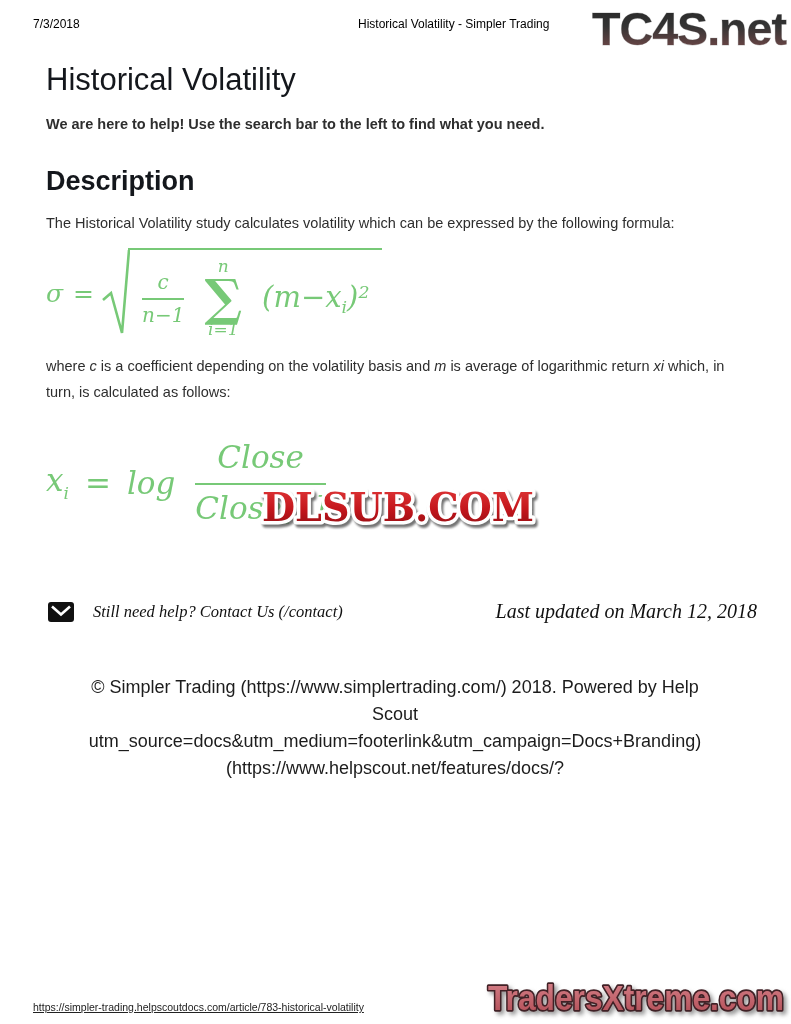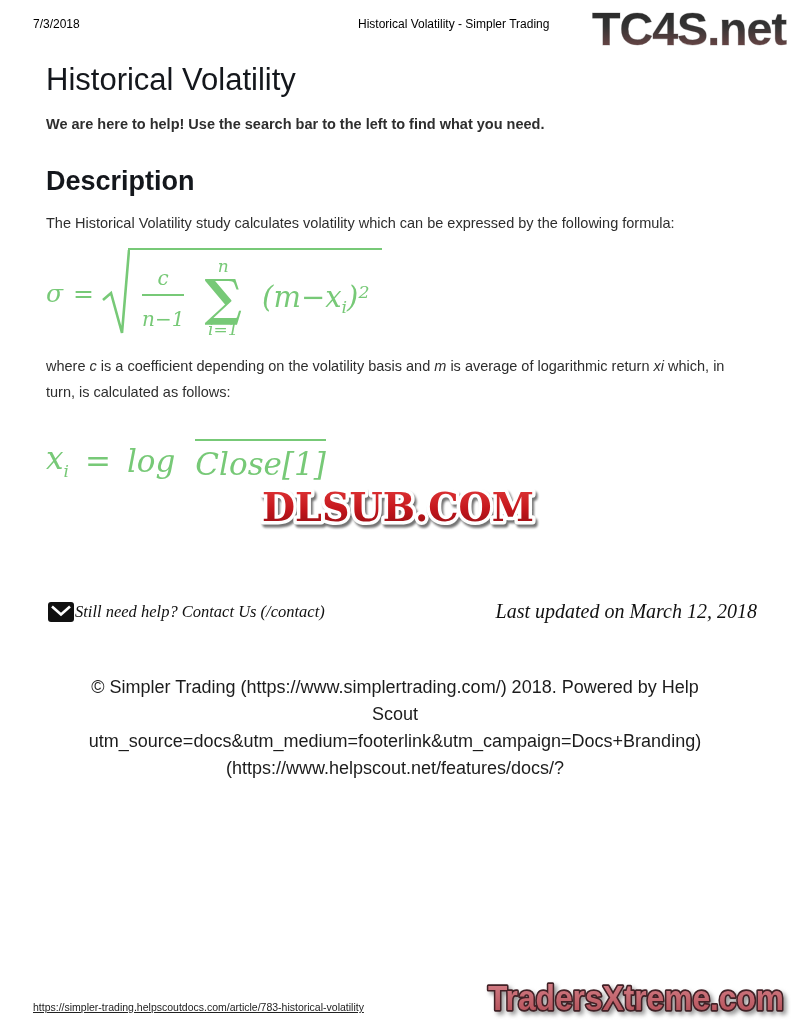--- a/index.html
+++ b/index.html
@@ -35,21 +35,21 @@
   .under-root {
     border-top:2.5px solid var(--green);
     margin-left:-2px;
     min-height:84px;
     display:flex; align-items:center; gap:20px;
     padding:8px 12px 0 14px;
   }
   .frac { display:flex; flex-direction:column; align-items:center; font-size:20px; }
   .frac .num { padding:0 10px 4px 10px; }
   .frac .bar { border-top:2px solid var(--green); align-self:stretch; }
-  .frac .den { padding-top:11px; }
+  .frac .den { padding-top:3px; }
   .sum { display:flex; flex-direction:column; align-items:center; line-height:1; }
   .sum .edge { font-size:17px; }
   .sum .sym { font-size:50px; line-height:0.92; font-style:normal; font-weight:bold; }
   .expr { font-size:29px; }
   .expr sub { font-size:60%; vertical-align:-6px; }
   .expr sup { font-size:60%; vertical-align:9px; }
   
   .f2 { margin-top:34px; display:flex; align-items:center; gap:16px; color:var(--green); font-size:31px; }
   .f2 sub { font-size:55%; vertical-align:-8px; }
   .frac2 { display:flex; flex-direction:column; align-items:center; margin-left:4px; }
@@ -59,21 +59,21 @@
   
   .wm-dlsub { position:absolute; left:253px; top:481px; filter:drop-shadow(2px 3px 1px rgba(70,70,70,0.75)); }
   .wm-dlsub text { font-family:"DejaVu Serif", serif; font-weight:bold; font-size:39px; }
   .wm-tx { position:absolute; right:1px; top:973px; filter:drop-shadow(3px 3px 2px rgba(120,120,120,0.75)); }
   .wm-tx text { font-family:"Liberation Sans", sans-serif; font-weight:bold; font-size:35px; }
   
   .contact-row {
     position:absolute; left:48px; right:34px; top:600px;
     display:flex; align-items:center; justify-content:space-between;
   }
-  .contact-left { display:flex; align-items:center; gap:1px; }
+  .contact-left { display:flex; align-items:center; gap:19px; }
   .contact-left svg { display:block; }
   .contact-text { font-family:"Liberation Serif", serif; font-style:italic; font-size:16.5px; color:#111; }
   .updated { font-family:"Liberation Serif", serif; font-style:italic; font-size:20px; color:#111; }
   
   .copyright {
     position:absolute; left:75px; top:674px; width:640px;
     text-align:center; font-size:18px; line-height:27px; color:#1c1c1c;
   }
   .bottom-url { position:absolute; left:33px; top:1001px; font-size:10.5px; color:#222;text-decoration:underline; }
   :root { --green:#77c977; }
@@ -126,20 +126,21 @@
     </span>
   </div>
 
   <div class="para"><span>where </span><span class="var">c</span><span> is a coefficient depending on the volatility basis and </span><span class="var">m</span><span> is average of logarithmic return </span><span class="var">xi</span><span> which, in turn, is calculated as follows:</span></div>
 
   <div class="formula f2">
     <span><span>x</span><sub>i</sub></span>
     <span>=</span>
     <span>log</span>
     <span class="frac2">
+      <span class="num">Close</span>
       <span class="bar"></span>
       <span class="den">Close[1]</span>
     </span>
   </div>
 </div>
 
 <svg class="wm-dlsub" width="290" height="52" viewBox="0 0 290 52">
   <defs>
     <linearGradient id="dlgrad" x1="0" y1="0" x2="0" y2="1">
       <stop offset="0%" stop-color="#e23b3b"></stop>

